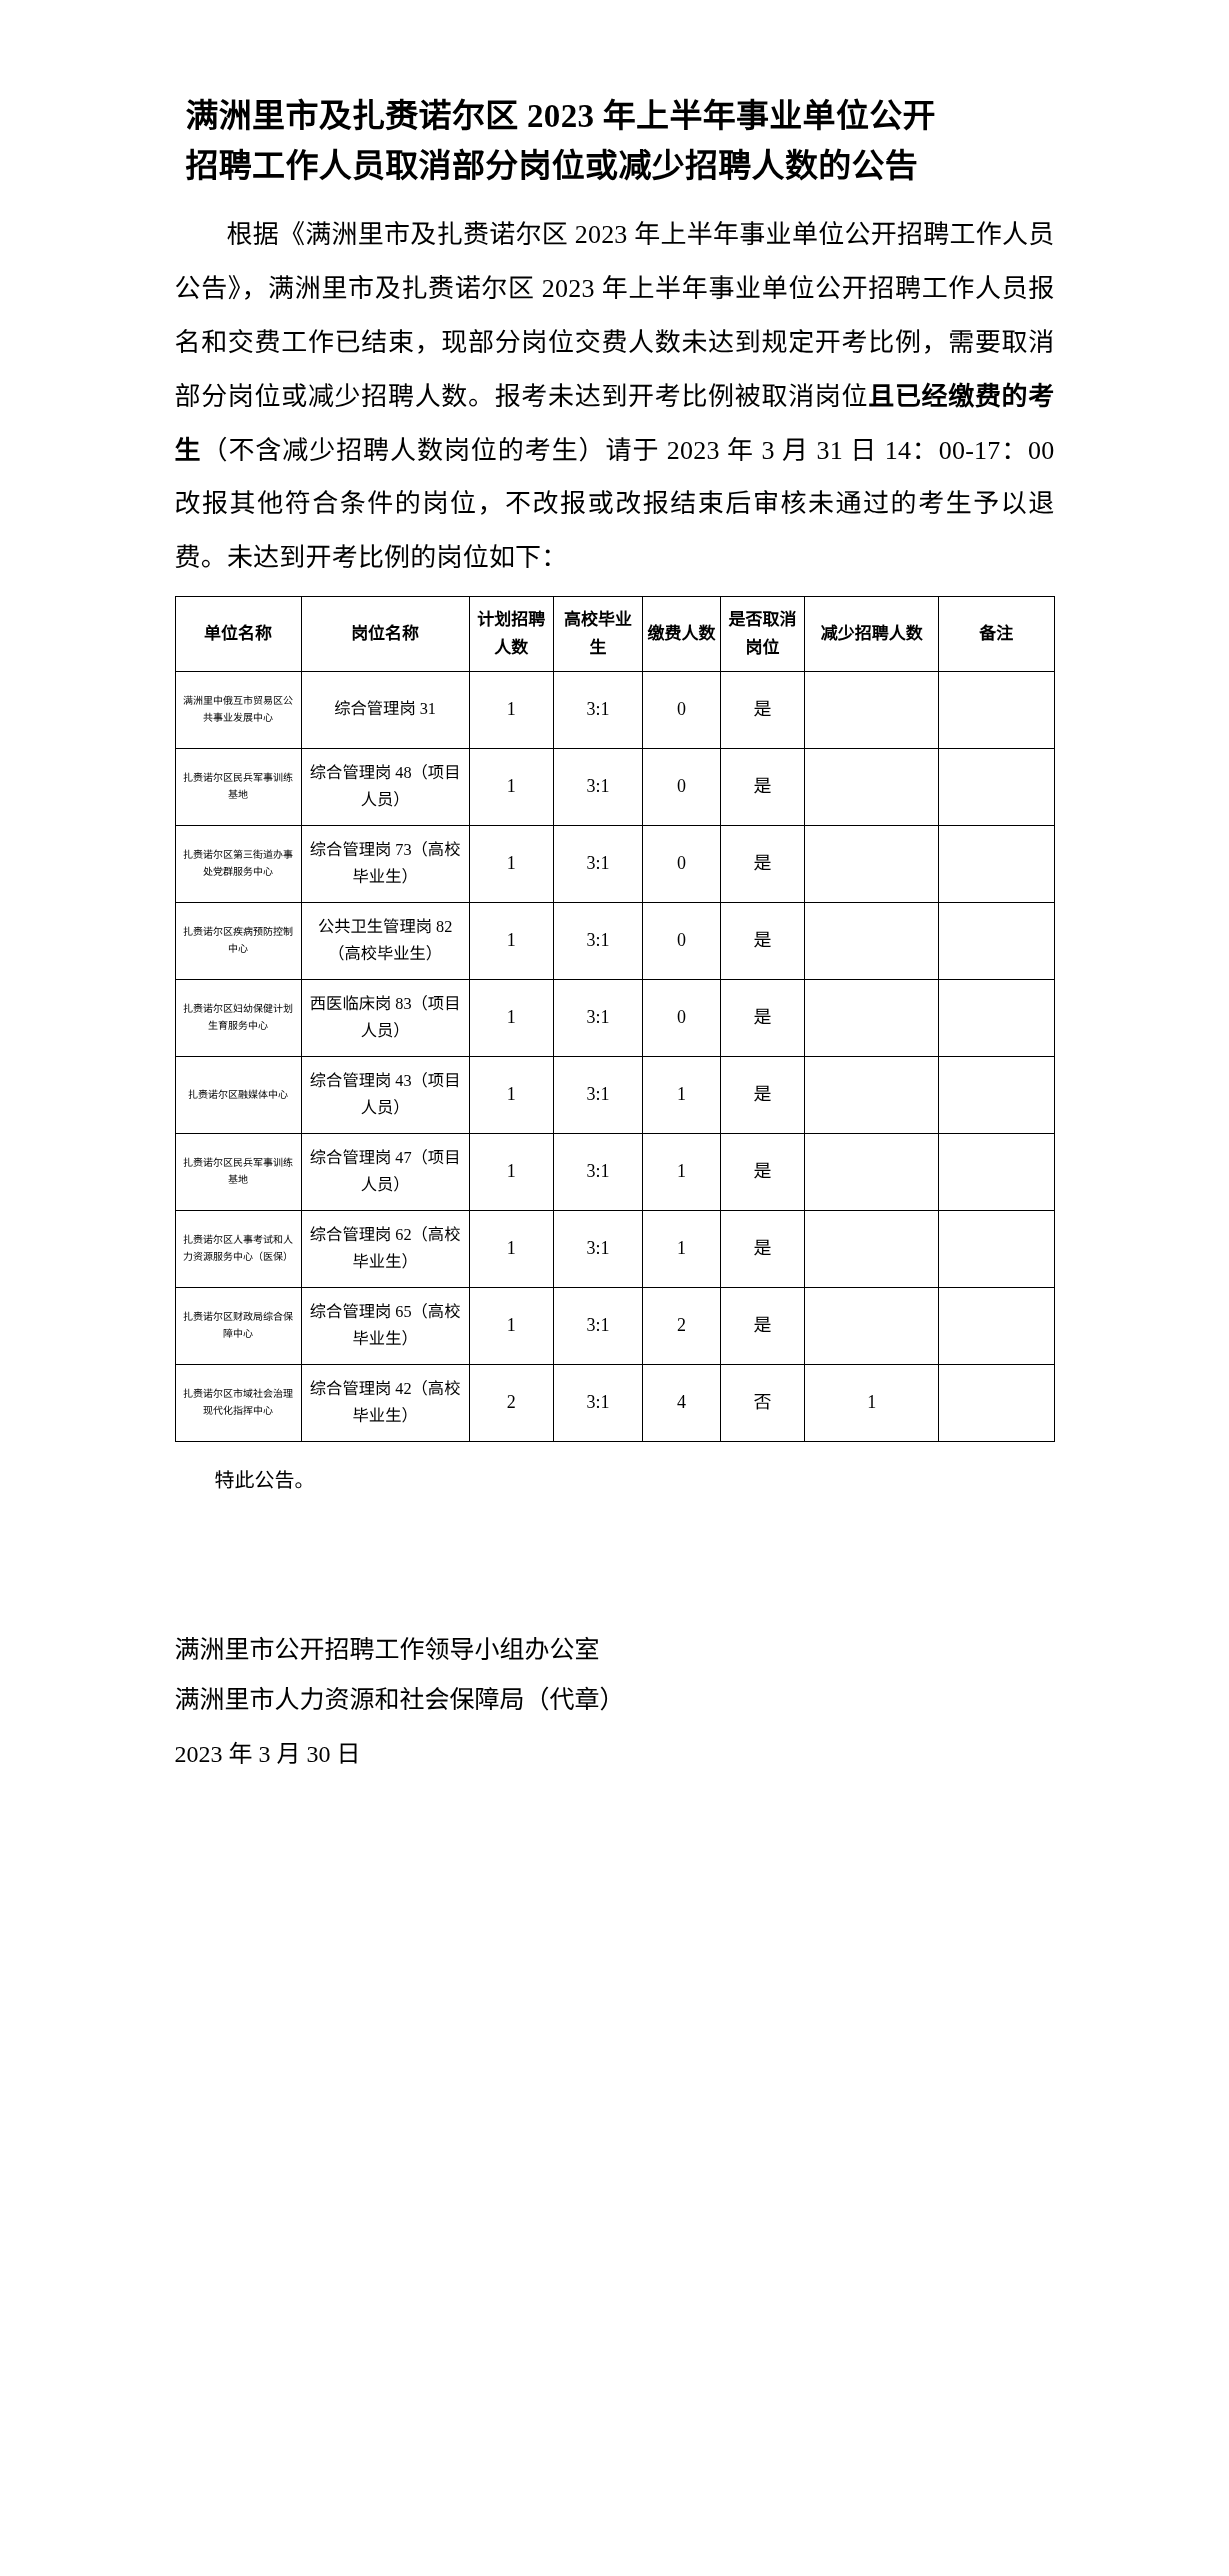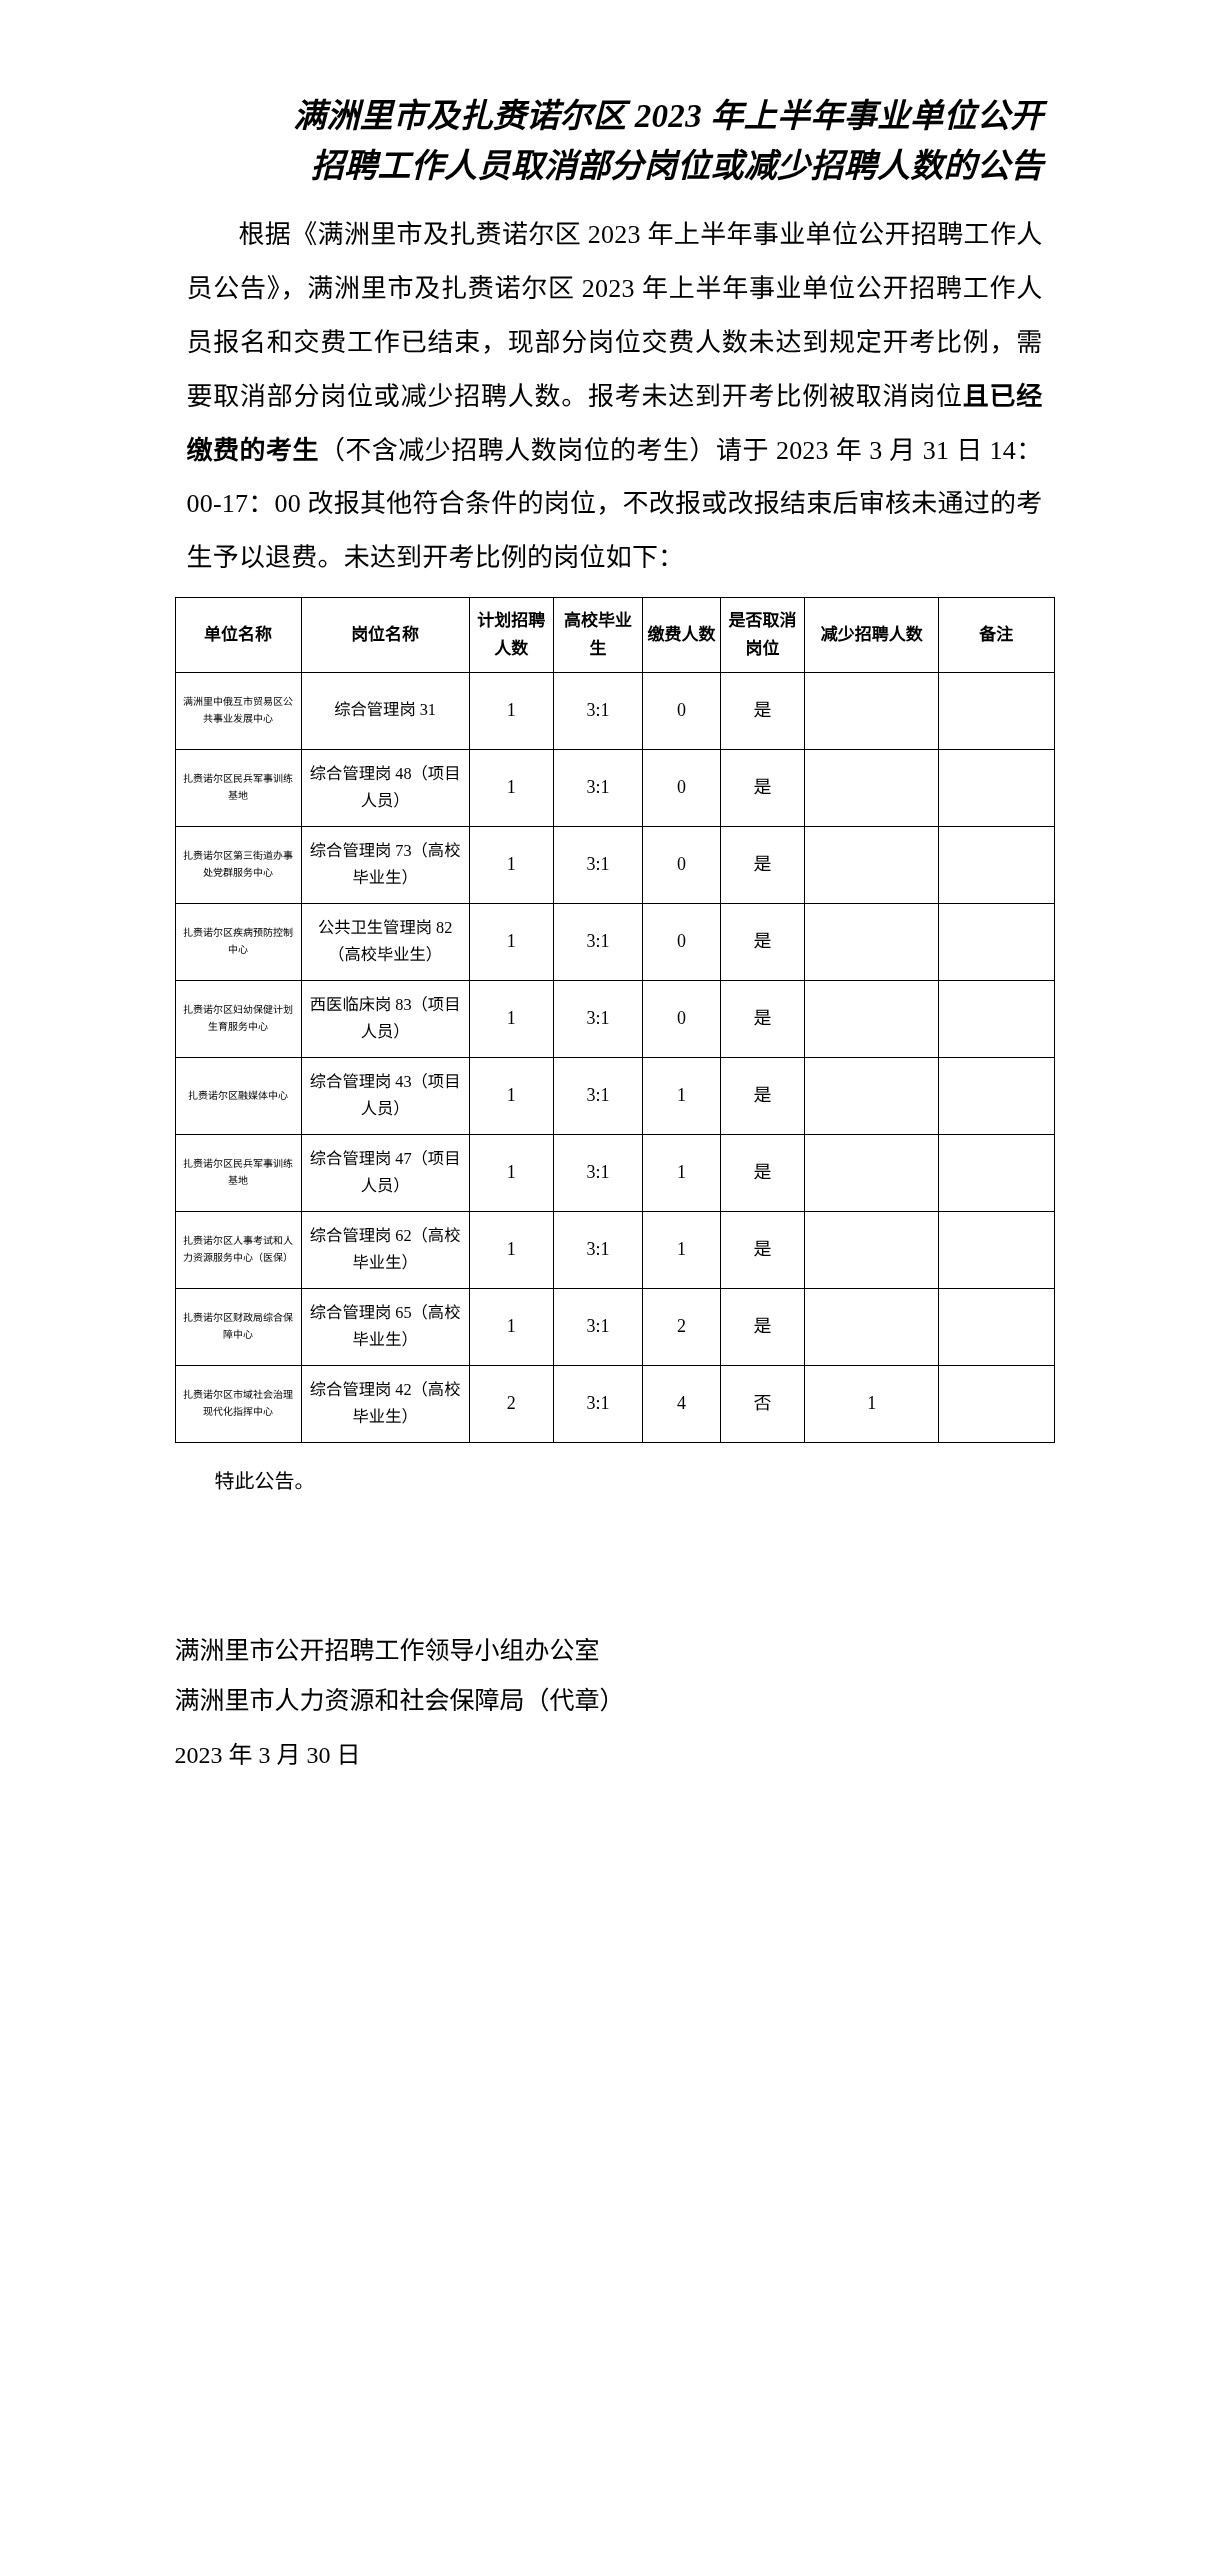--- a/index.html
+++ b/index.html
@@ -30,36 +30,35 @@
     padding-top: 91px;
     box-sizing: content-box;
   }
 
   
   .doc-title {
     font-family: "Liberation Serif", "DejaVu Serif", serif;
     font-size: 33px;
     font-weight: 700;
     line-height: 1.52;
-    text-align: right;
+    text-align: left;
     letter-spacing: 0.3px;
     margin: 0 0 17px 0;
     padding: 0 11px;
-    font-style: italic;
   }
   .doc-title .tline { display: block; }
 
   
   .body-par {
     font-size: 26px;
     line-height: 2.07;
     text-align: justify;
     text-justify: inter-ideograph;
     text-indent: 2em;
-    margin: 12px;
+    margin: 0;
     letter-spacing: 0.2px;
   }
   .body-par .bold { font-weight: 700; }
 
   .par-closing {
     font-size: 20px;
     line-height: 2.07;
     text-indent: 2em;
     margin: 12.4px 0 0 0;
   }

